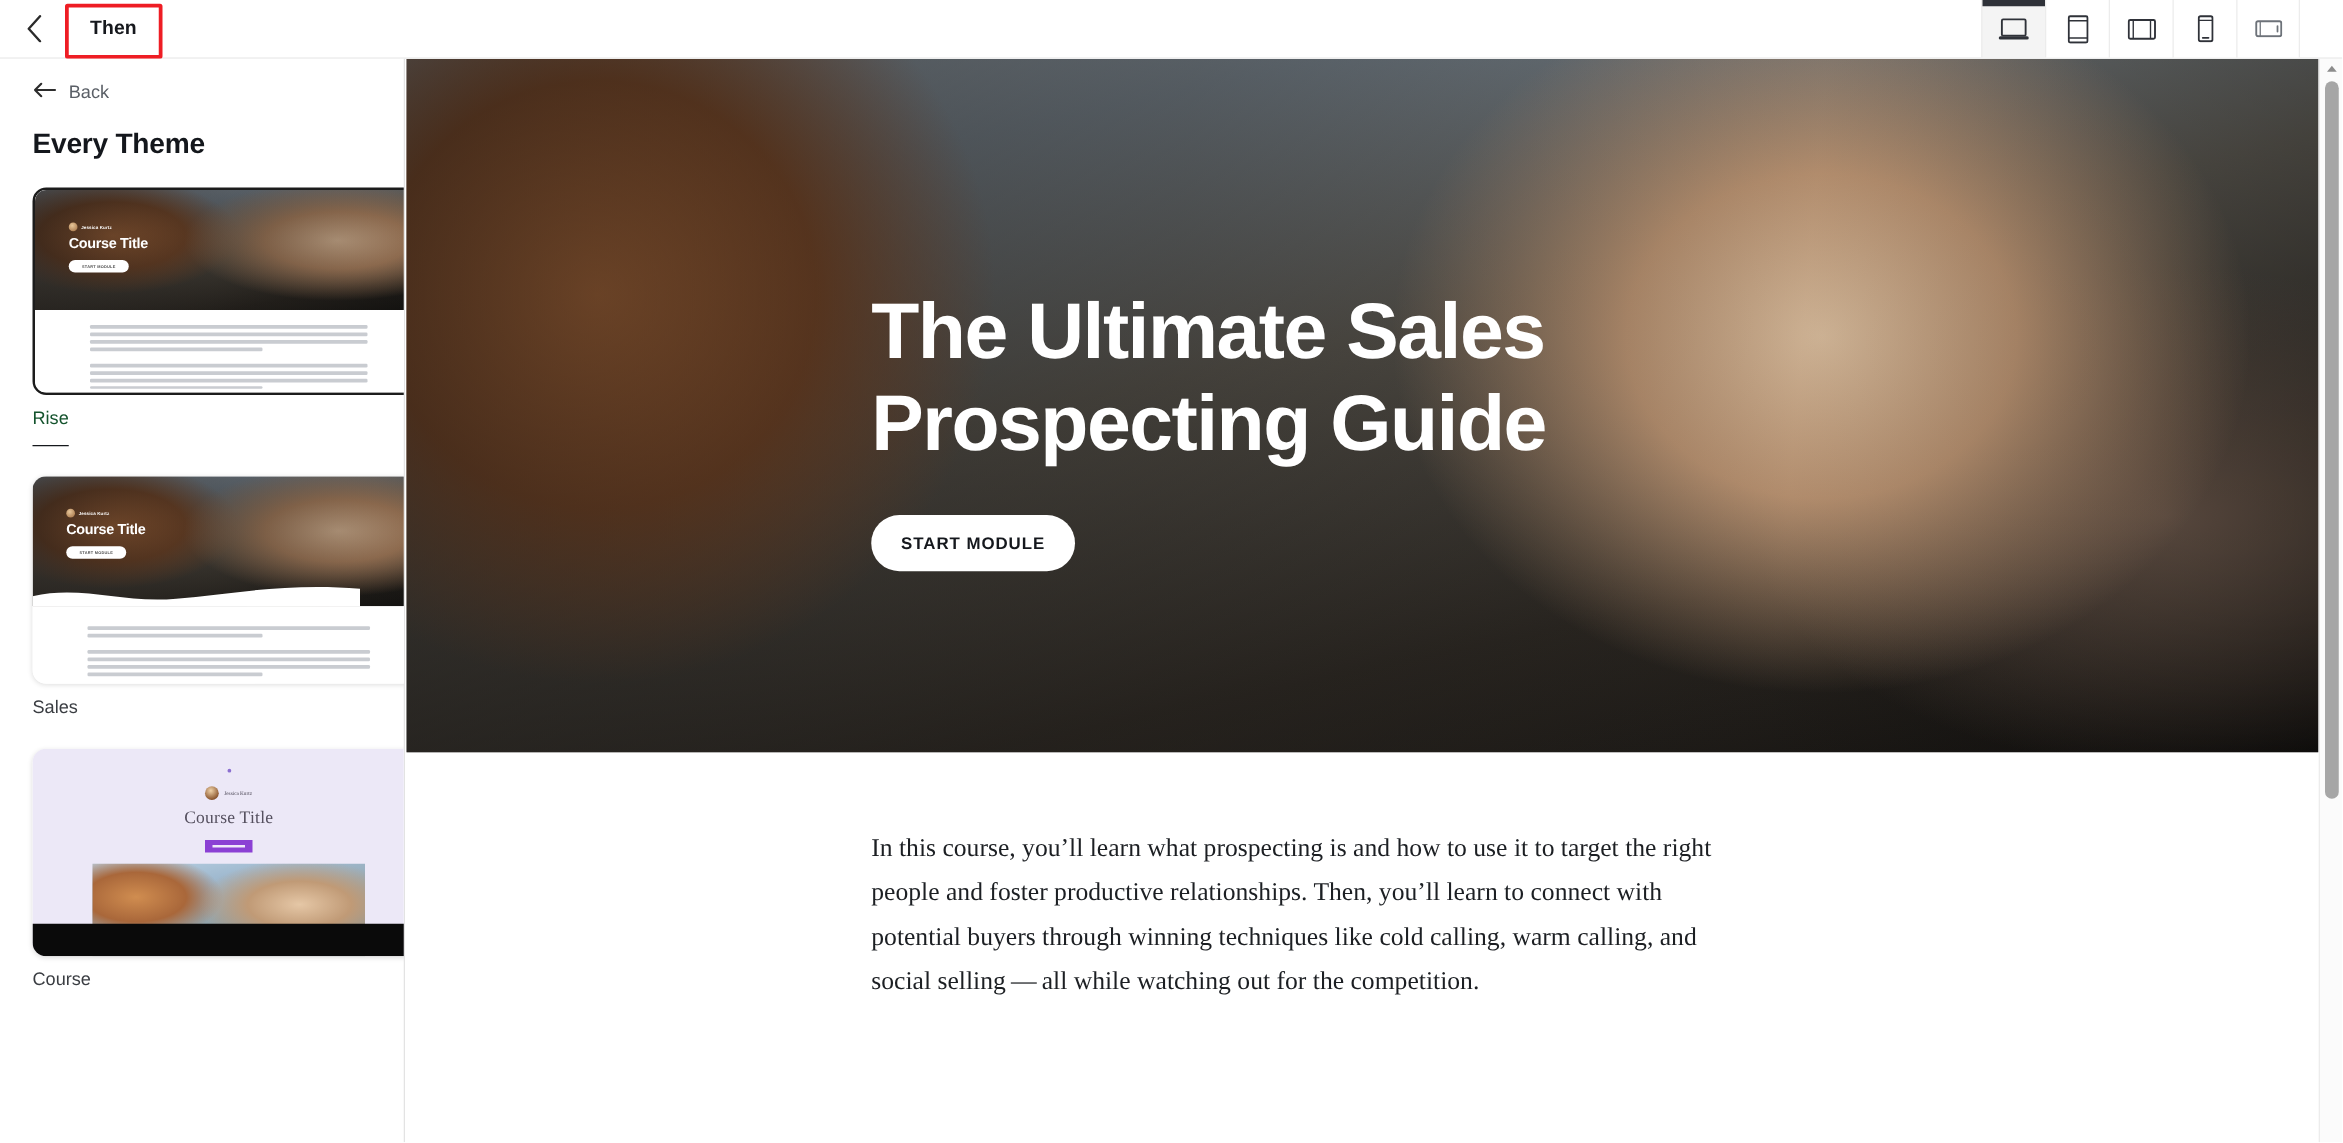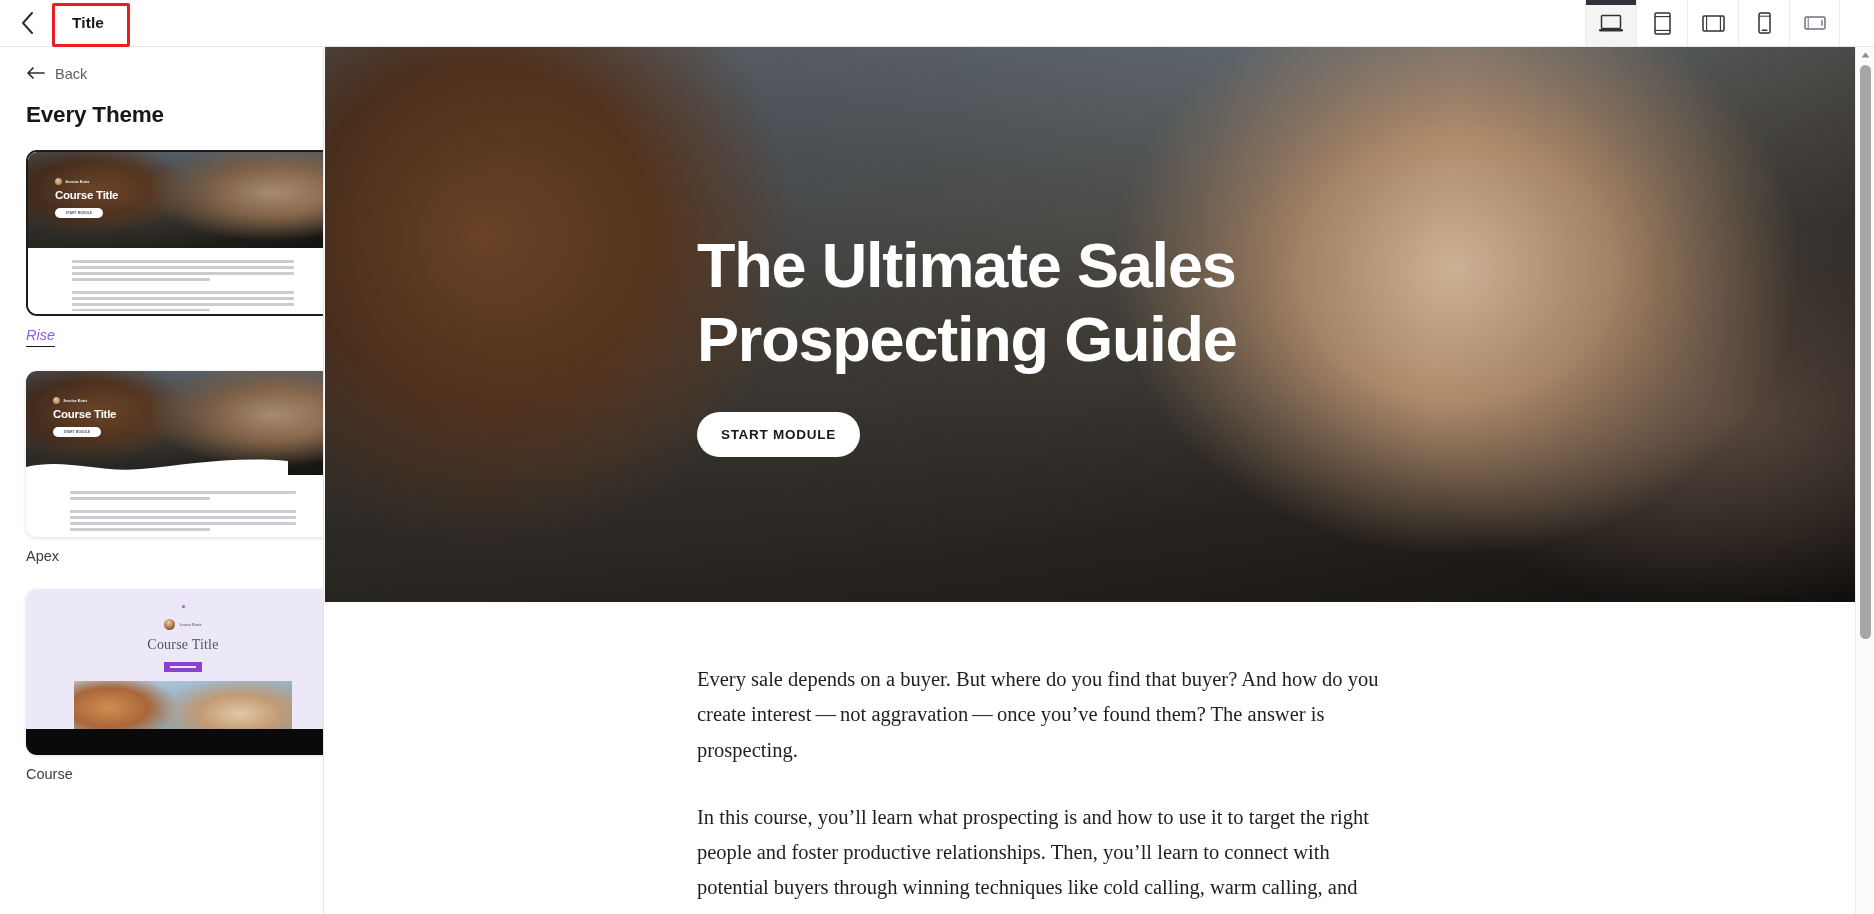--- a/index.html
+++ b/index.html
@@ -151,24 +151,23 @@
     box-shadow: none;
   }
 
   .theme-label {
     margin-top: 11px;
     font-size: 14.5px;
     color: #3a3d42;
     display: inline-block;
   }
   .theme-label.selected {
-    color: #8b5cf6;
+    color: #14532d;
     border-bottom: 1.5px solid #15181c;
-    padding-bottom: 3px;
-    font-style: italic;
+    padding-bottom: 13px;
   }
 
   
   .thumb { position: absolute; inset: 0; background: #fff; }
 
   .thumb-hero {
     position: relative;
     width: 100%;
     overflow: hidden;
   }
@@ -412,21 +411,21 @@
 
 <div id="app">
 
   <div class="topbar">
     <div class="back-chevron">
       <svg width="13" height="22" viewBox="0 0 13 22" fill="none">
         <path d="M11 1L2 11l9 10" stroke="#2b2b2b" stroke-width="1.9" stroke-linecap="round" stroke-linejoin="round"></path>
       </svg>
     </div>
     <div class="topbar-title-wrap">
-      <div class="topbar-title">Title</div>
+      <div class="topbar-title">Then</div>
     </div>
     <div class="redbox"></div>
 
     <div class="device-bar">
       <div class="device-btn active">
         <svg width="26" height="19" viewBox="0 0 26 19" fill="none">
           <rect x="3.5" y="1.5" width="19" height="13" rx="1" stroke="#2f3239" stroke-width="1.5"></rect>
           <rect x="1" y="15" width="24" height="2.6" rx="1.3" fill="#2f3239"></rect>
         </svg>
       </div>
@@ -531,21 +530,21 @@
               <div class="tline"></div>
               <div class="tline short"></div>
               <div class="tgap"></div>
               <div class="tline"></div>
               <div class="tline"></div>
               <div class="tline"></div>
               <div class="tline short"></div>
             </div>
           </div>
         </div>
-        <div class="theme-label">Apex</div>
+        <div class="theme-label">Sales</div>
       </div>
 
       <div class="theme-item">
         <div class="theme-card">
           <div class="thumb-horizon">
             <div class="hz-dot"></div>
             <div class="hz-author">
               <div class="hz-avatar"></div>
               <div class="hz-authorname">Jessica Kurtz</div>
             </div>
@@ -569,21 +568,20 @@
       <div class="hero-bg"></div>
       <div class="hero-inner">
         <div class="hero-title">The Ultimate Sales Prospecting Guide</div>
         <button class="hero-btn">
           <span>START MODULE</span>
         </button>
       </div>
     </div>
 
     <div class="article">
-      <p>Every sale depends on a buyer. But where do you find that buyer? And how do you create interest — not aggravation — once you’ve found them? The answer is prospecting.</p>
       <p>In this course, you’ll learn what prospecting is and how to use it to target the right people and foster productive relationships. Then, you’ll learn to connect with potential buyers through winning techniques like cold calling, warm calling, and social selling — all while watching out for the competition.</p>
     </div>
   </div>
 
   <div class="scrollbar">
     <div class="sb-arrow">
       <svg width="9" height="6" viewBox="0 0 9 6" fill="none">
         <path d="M4.5 0.6 L8.4 5.4 L0.6 5.4 Z" fill="#8c8c8c"></path>
       </svg>
     </div>

